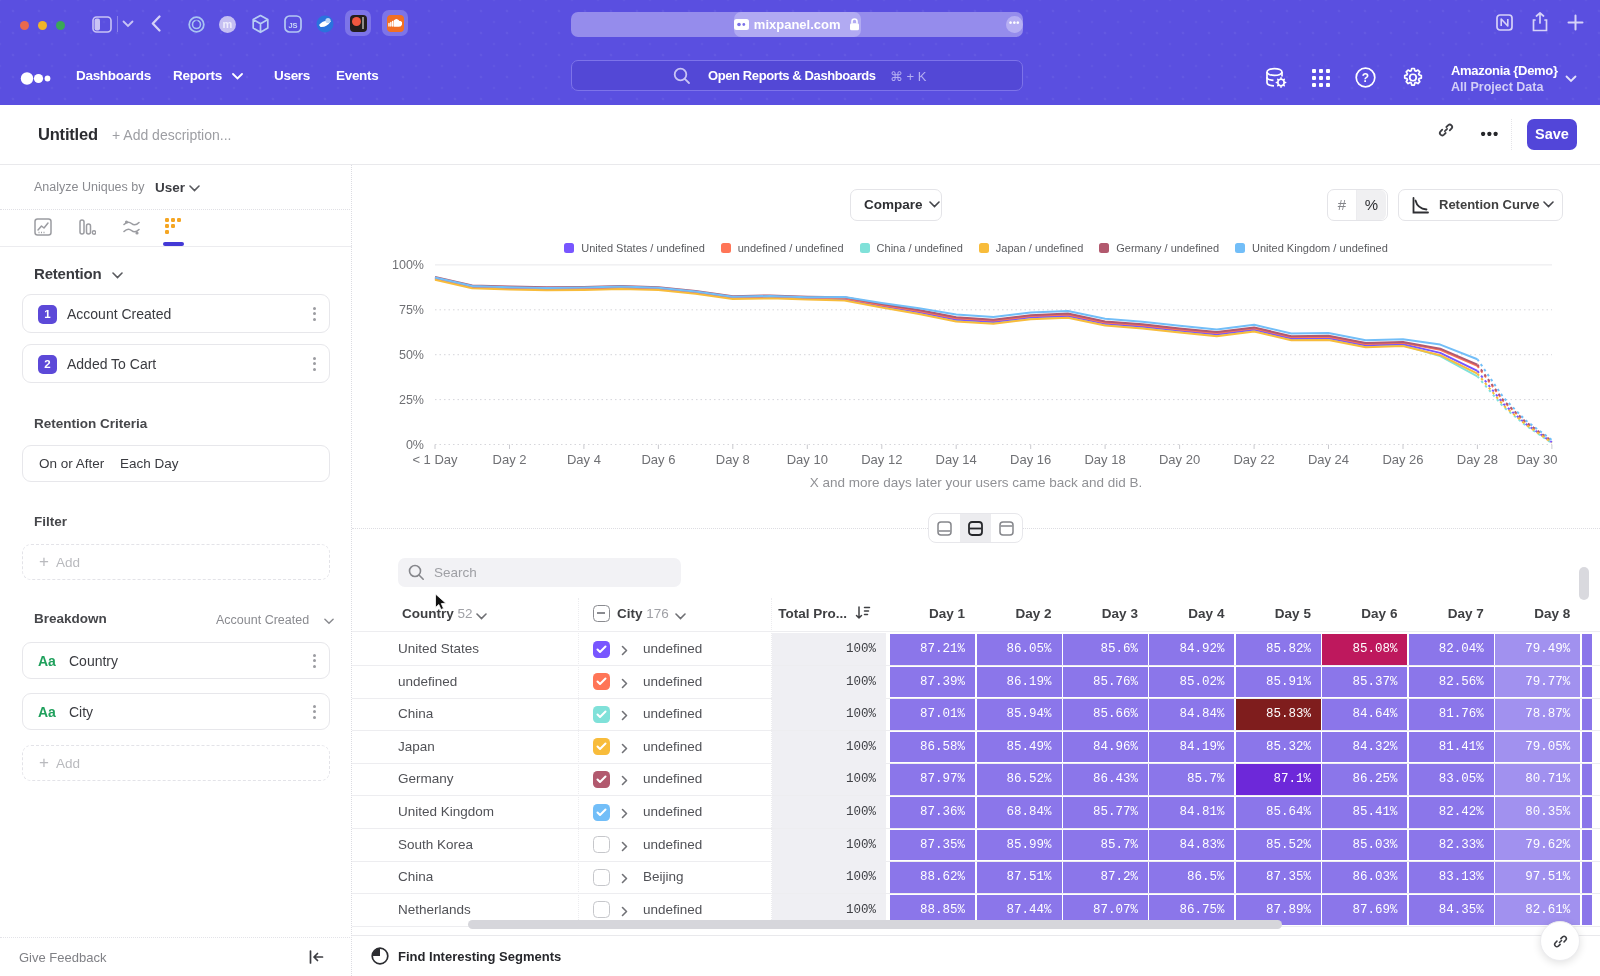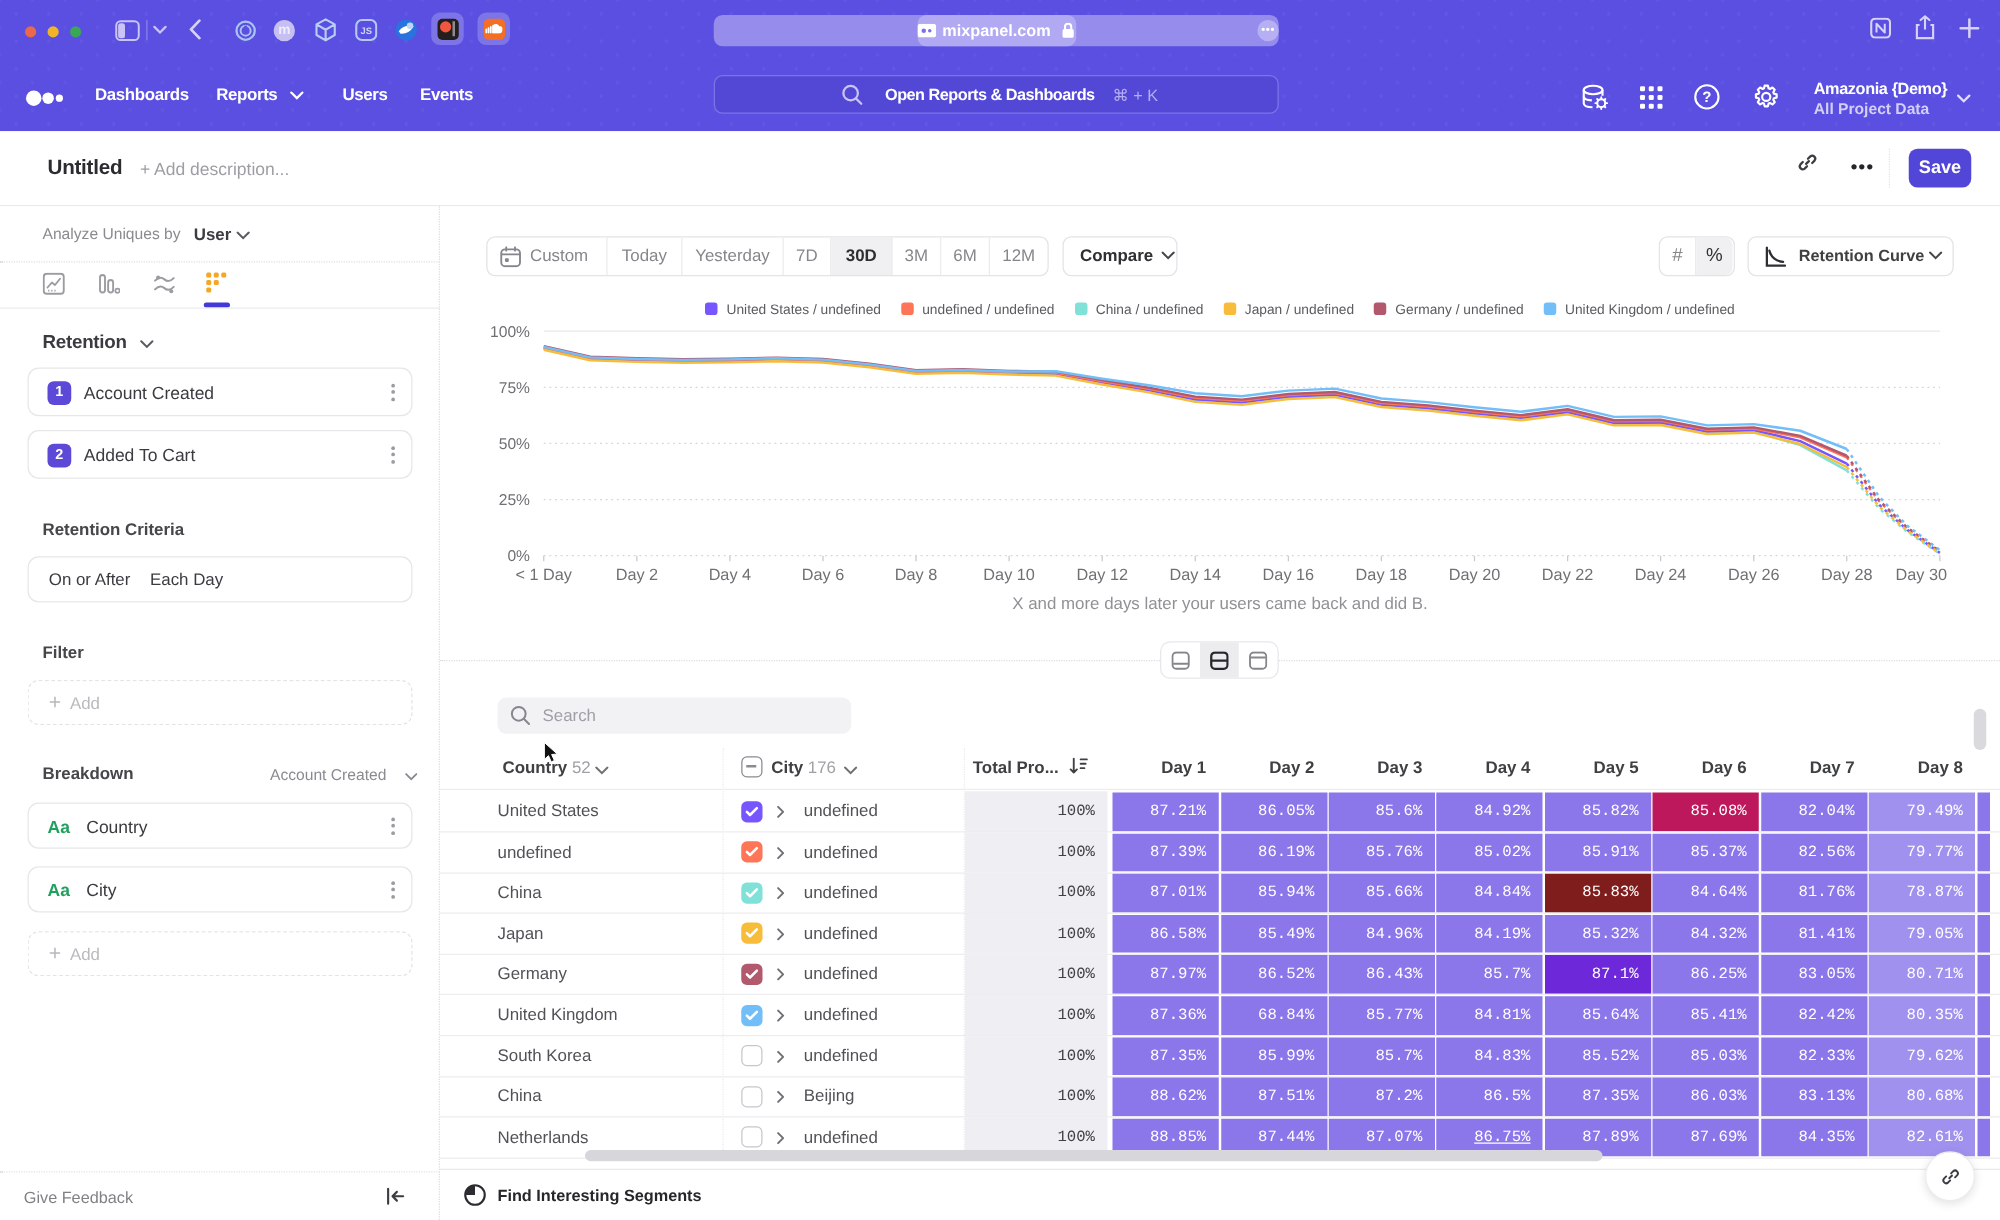--- a/index.html
+++ b/index.html
@@ -314,36 +314,20 @@
 
   <div class="abs" style="left:0;top:772px;width:352px;border-top:1px dotted #e3e3e8;"></div>
   <div class="abs" style="left:19px;top:785px;font-size:13px;color:#808186;">Give Feedback</div>
   <svg class="abs" style="left:309px;top:785px;" width="15" height="14" viewBox="0 0 15 14">
     <path d="M1.5 1 L1.5 13" stroke="#3c3d42" stroke-width="1.7" stroke-linecap="round"></path>
     <path d="M13.5 7 L5 7 M8.5 3.5 L5 7 L8.5 10.5" fill="none" stroke="#3c3d42" stroke-width="1.7" stroke-linecap="round" stroke-linejoin="round"></path>
   </svg>
 </div>
 <div id="main">
 
-  <div class="ctrlbtn" style="left:37px;width:450px;">
-    <div class="seg" style="width:96px;padding:0 0 0 34px;position:relative;">
-      <svg style="position:absolute;left:10px;top:7px;" width="17" height="17" viewBox="0 0 17 17">
-        <rect x="1" y="2.5" width="15" height="13.5" rx="3" fill="none" stroke="#85868b" stroke-width="1.5"></rect>
-        <path d="M1 6.5 L16 6.5" stroke="#85868b" stroke-width="1.5"></path>
-        <path d="M5 0.8 L5 3.5 M12 0.8 L12 3.5" stroke="#85868b" stroke-width="1.5" stroke-linecap="round"></path>
-        <rect x="4" y="9.5" width="3" height="3" rx="0.8" fill="#85868b"></rect>
-      </svg>Custom</div>
-    <div class="seg" style="width:60px;text-align:center;padding:0;">Today</div>
-    <div class="seg" style="width:81px;text-align:center;padding:0;">Yesterday</div>
-    <div class="seg" style="width:38px;text-align:center;padding:0;">7D</div>
-    <div class="seg sel" style="width:49px;text-align:center;padding:0;">30D</div>
-    <div class="seg" style="width:39px;text-align:center;padding:0;">3M</div>
-    <div class="seg" style="width:39px;text-align:center;padding:0;">6M</div>
-    <div class="seg" style="width:46px;text-align:center;padding:0;border-right:none;">12M</div>
-  </div>
   <div class="ctrlbtn" style="left:498px;width:92px;">
     <div style="line-height:30px;font-size:13.5px;font-weight:bold;color:#2e2f33;padding-left:13px;">Compare</div>
   </div>
   <svg class="abs" style="left:577px;top:36px;" width="11" height="7" viewBox="0 0 11 7">
       <path d="M1 1 L5.5 5.5 L10 1" fill="none" stroke="#45464b" stroke-width="1.6" stroke-linecap="round"></path>
     </svg>
   <div class="ctrlbtn" style="left:975px;width:61px;">
     <div style="float:left;width:29px;height:30px;line-height:30px;text-align:center;color:#85868b;font-size:15px;border-right:1px solid #ececef;">#</div>
     <div style="float:left;width:29px;height:30px;line-height:30px;text-align:center;color:#2e2f33;font-size:15px;background:#f0f0f2;border-radius:0 6px 6px 0;">%</div>
   </div>
@@ -649,37 +633,37 @@
   <div class="rcity">Beijing</div>
   <div class="totbg"></div>
       <div class="totpct">100%</div>
   <div class="dcell" style="left:538.0px;background:#8b76ea;">88.62%</div>
   <div class="dcell" style="left:624.5px;background:#8b76ea;">87.51%</div>
   <div class="dcell" style="left:710.9px;background:#8b76ea;">87.2%</div>
   <div class="dcell" style="left:797.4px;background:#8b76ea;">86.5%</div>
   <div class="dcell" style="left:883.9px;background:#8b76ea;">87.35%</div>
   <div class="dcell" style="left:970.4px;background:#8b76ea;">86.03%</div>
   <div class="dcell" style="left:1056.8px;background:#8b76ea;">83.13%</div>
-  <div class="dcell" style="left:1143.3px;background:#a191ef;">80.68%</div>
+  <div class="dcell" style="left:1143.3px;background:#a191ef;">97.51%</div>
   <div class="dcell" style="left:1229.5px;width:10.5px;background:#8b76ea;padding-right:0;"></div>
   <div class="rowline" style="top:32.1px;"></div>
 </div>
 <div class="trow" style="top:728.8px;">
   <div class="rname">Netherlands</div>
   <div class="cbox" style="background:#fff;border:1.5px solid #c6c7cb;"></div>
   <div class="rchev"><svg width="7" height="11" viewBox="0 0 7 11">
           <path d="M1.5 1.5 L5.5 5.5 L1.5 9.5" fill="none" stroke="#707176" stroke-width="1.6" stroke-linecap="round" stroke-linejoin="round"></path>
         </svg></div>
   <div class="rcity">undefined</div>
   <div class="totbg"></div>
       <div class="totpct">100%</div>
   <div class="dcell" style="left:538.0px;background:#8b76ea;">88.85%</div>
   <div class="dcell" style="left:624.5px;background:#8b76ea;">87.44%</div>
   <div class="dcell" style="left:710.9px;background:#8b76ea;">87.07%</div>
-  <div class="dcell" style="left:797.4px;background:#8b76ea;text-decoration:underline;">86.75%</div>
+  <div class="dcell" style="left:797.4px;background:#8b76ea;">86.75%</div>
   <div class="dcell" style="left:883.9px;background:#8b76ea;">87.89%</div>
   <div class="dcell" style="left:970.4px;background:#8b76ea;">87.69%</div>
   <div class="dcell" style="left:1056.8px;background:#8b76ea;">84.35%</div>
   <div class="dcell" style="left:1143.3px;background:#a191ef;">82.61%</div>
   <div class="dcell" style="left:1229.5px;width:10.5px;background:#8b76ea;padding-right:0;"></div>
   <div class="rowline" style="top:32.1px;"></div>
 </div>
 
   <div class="abs" style="left:116px;top:755px;width:814px;height:9px;background:#d6d6db;border-radius:5px;"></div>
   <div class="abs" style="left:1227px;top:402px;width:10px;height:33px;background:#d9d9de;border-radius:5px;"></div>

